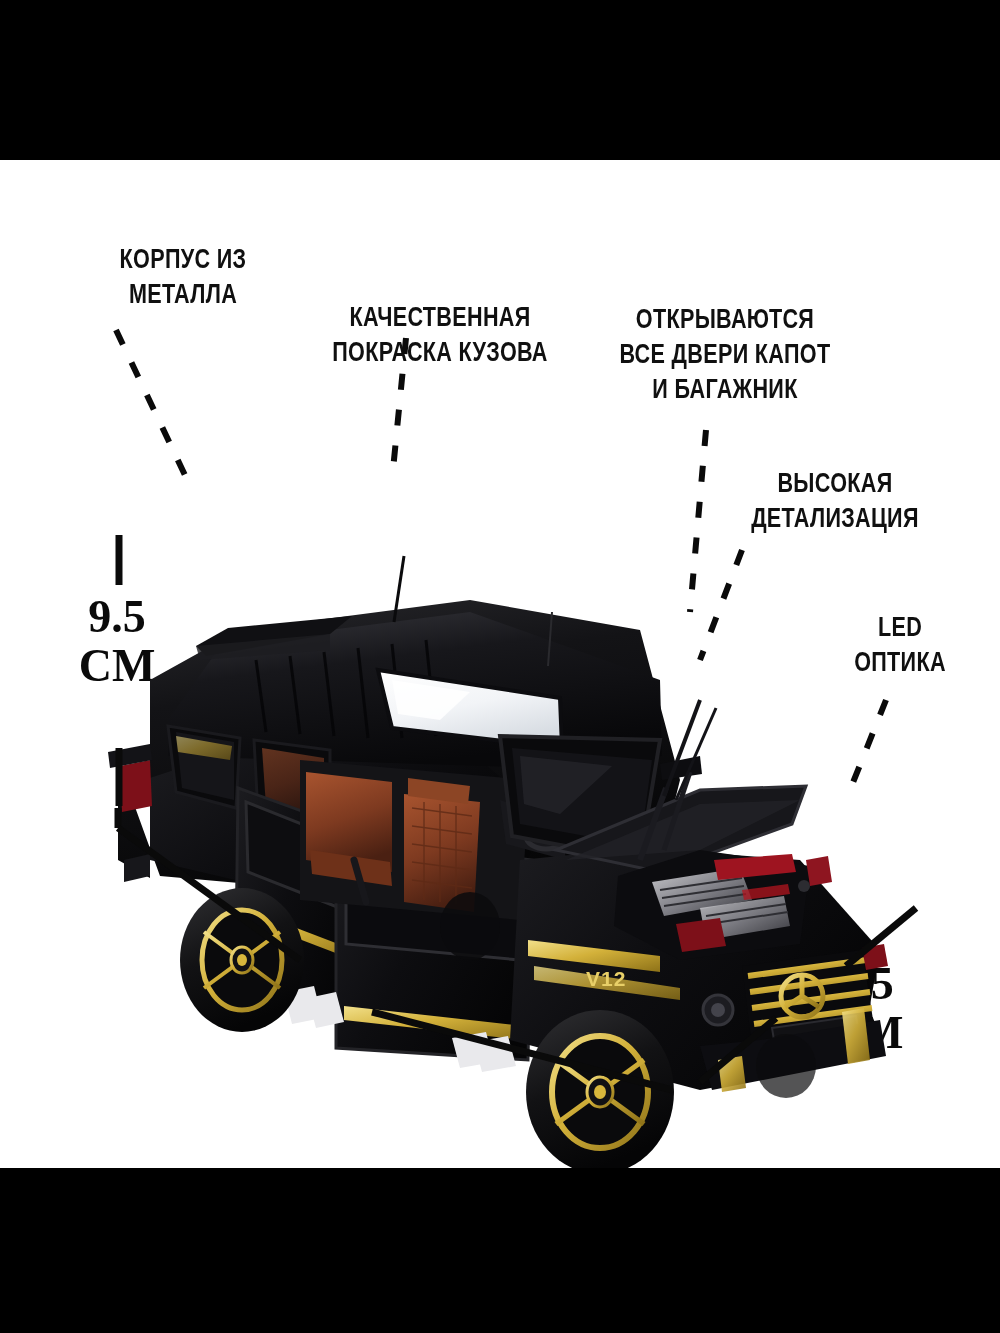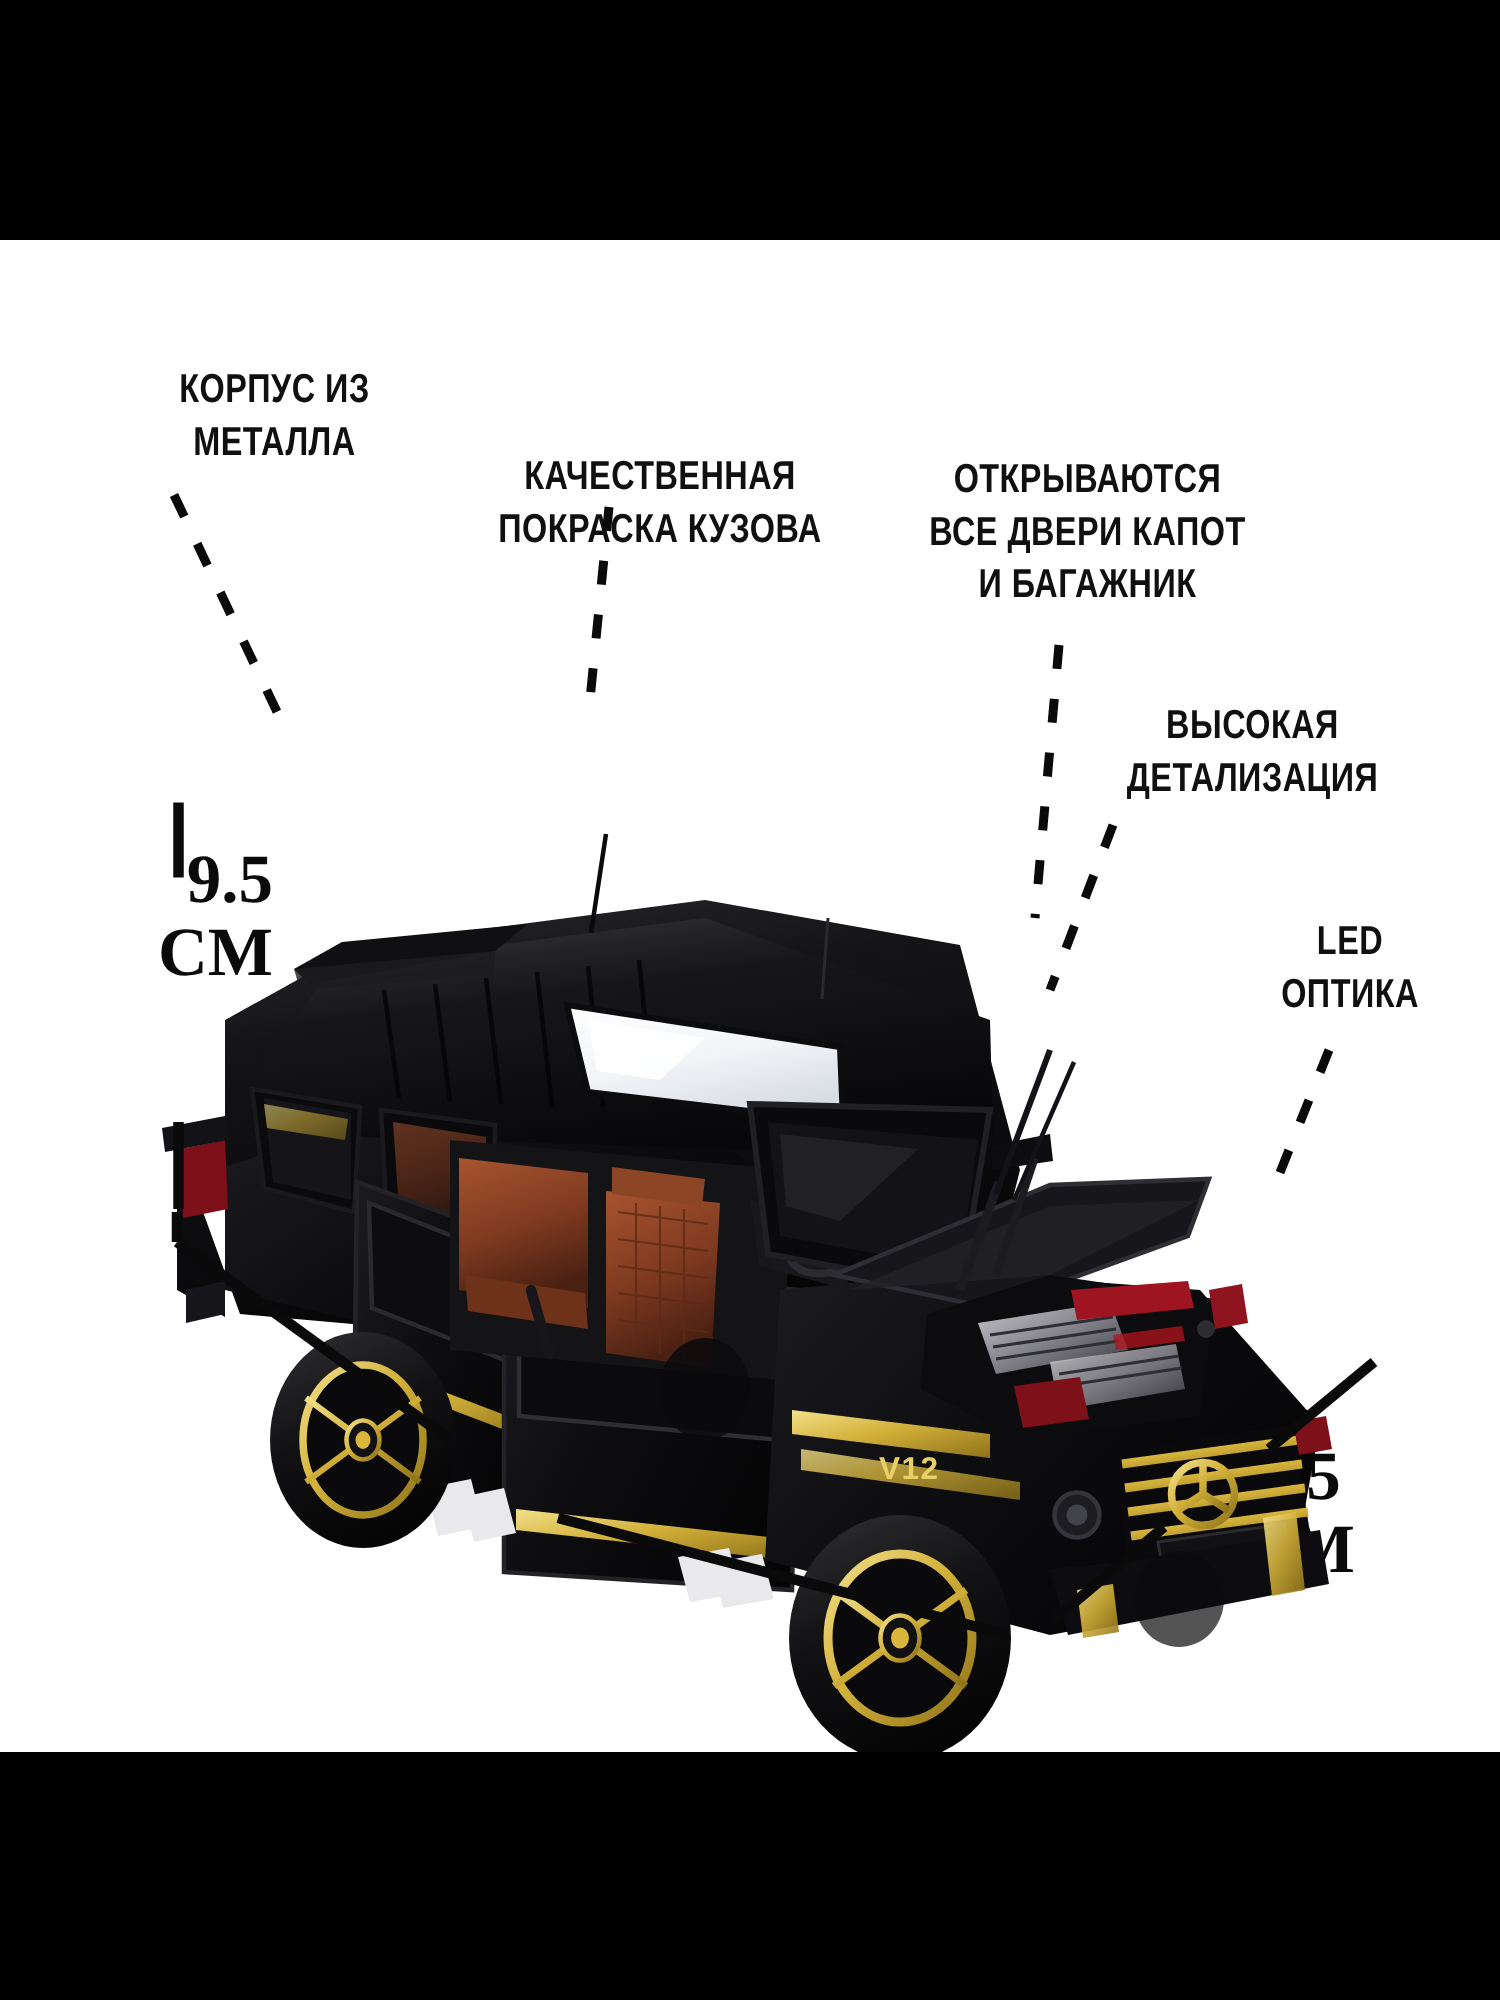--- a/index.html
+++ b/index.html
@@ -351,21 +351,21 @@
       <div class="callout" id="callout-opening-parts" style="left:560px; top:142px; width:330px;">ОТКРЫВАЮТСЯ
 ВСЕ ДВЕРИ КАПОТ
 И БАГАЖНИК</div>
 
       <div class="callout" id="callout-high-detail" style="left:690px; top:306px; width:290px;">ВЫСОКАЯ
 ДЕТАЛИЗАЦИЯ</div>
 
       <div class="callout" id="callout-led-optics" style="left:790px; top:450px; width:220px;">LED
 ОПТИКА</div>
 
-      <div class="dim" id="dim-height" style="left:52px; top:402px; width:130px;text-align:right;">9.5
+      <div class="dim" id="dim-height" style="left:52px; top:433px; width:130px;">9.5
 СМ</div>
 
       <div class="dim" id="dim-length" style="left:300px; top:770px; width:170px;">22
 СМ</div>
 
       <div class="dim" id="dim-width" style="left:780px; top:800px; width:170px;">8.5
 СМ</div>
     </div>
 
   </div>

